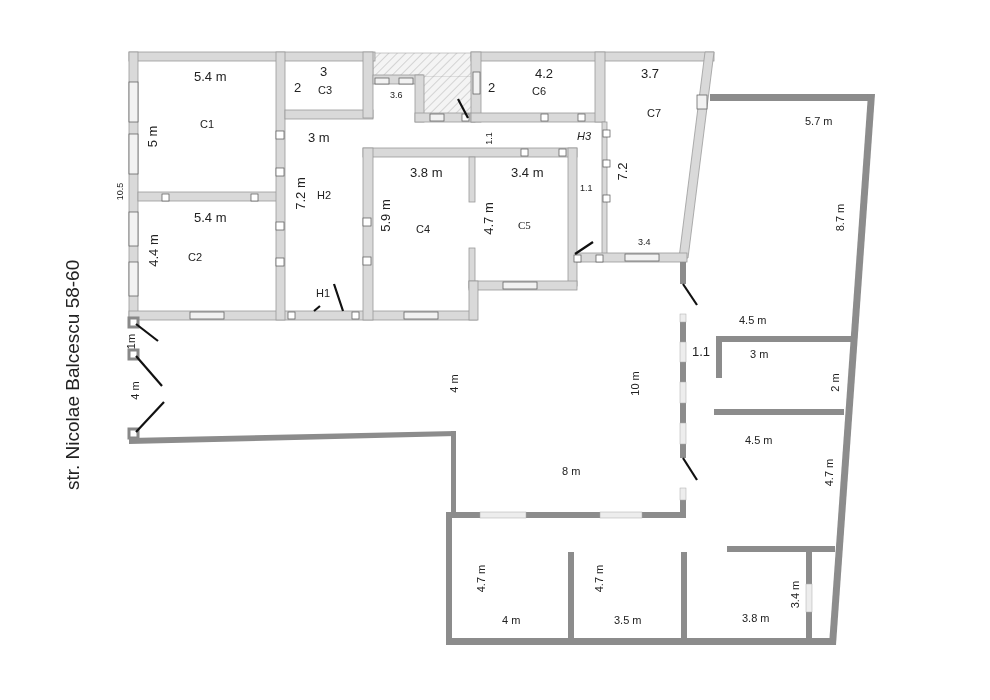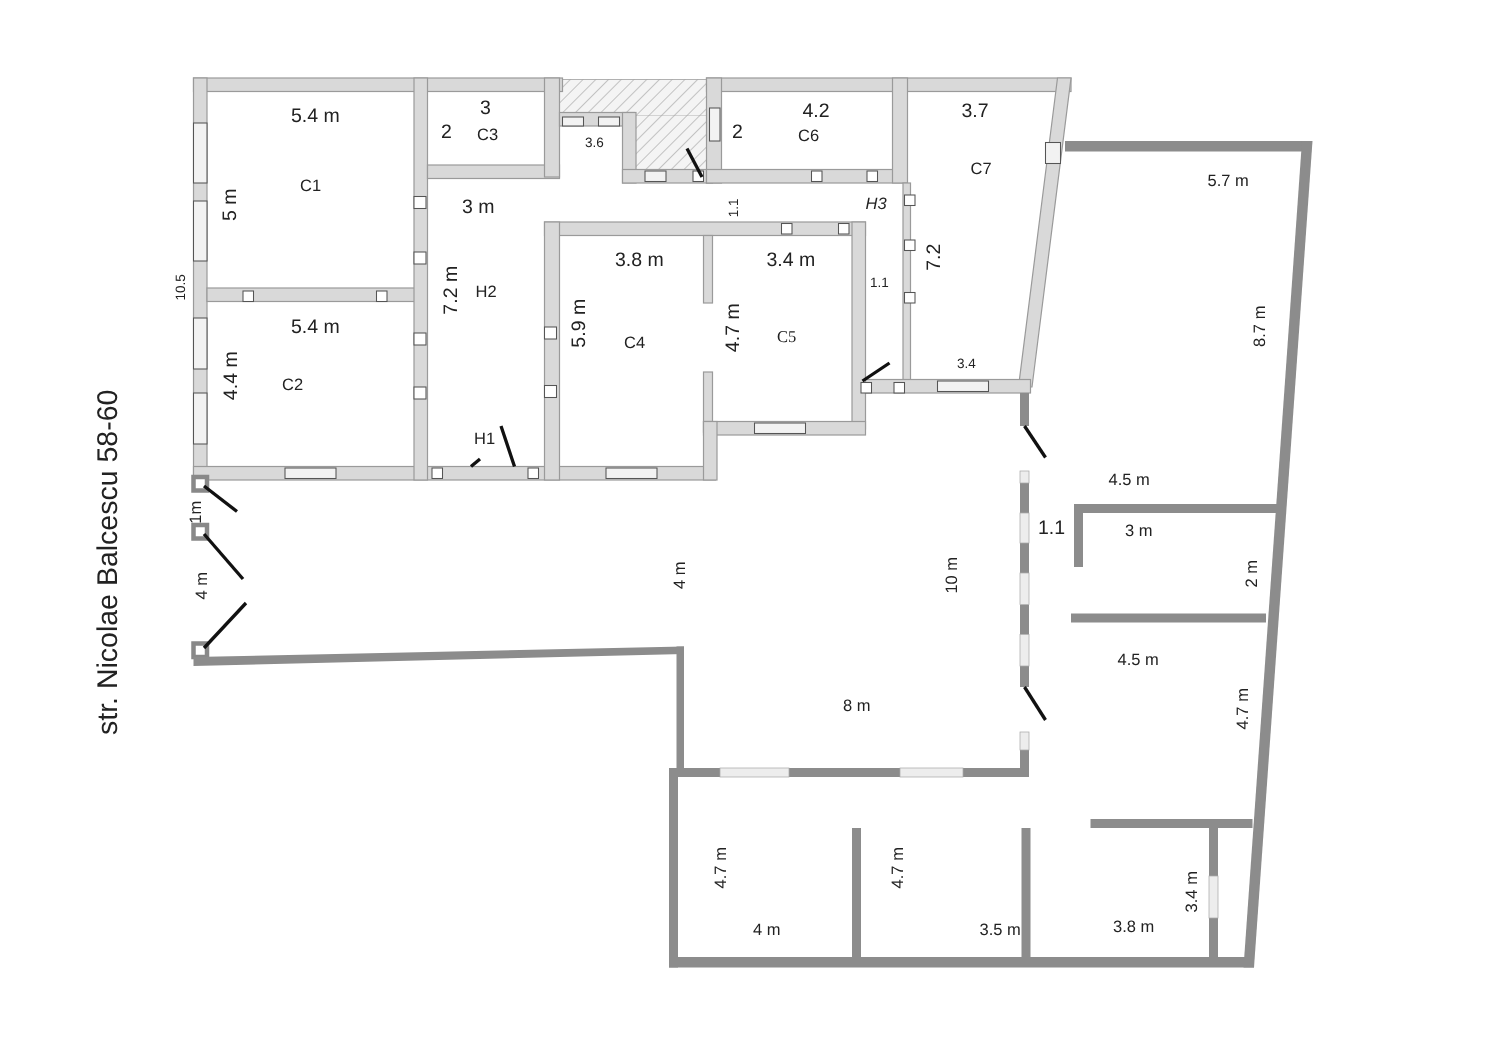--- a/index.html
+++ b/index.html
@@ -211,16 +211,16 @@
 <div class="lbl mid" style="left:739px; top:315px;">4.5 m</div>
 
 <div class="lbl mid" style="left:750px; top:349px;">3 m</div>
 <div class="lbl mid rot" style="left:826px; top:377px;">2 m</div>
 
 <div class="lbl mid" style="left:745px; top:435px;">4.5 m</div>
 <div class="lbl mid rot" style="left:816px; top:467px;">4.7 m</div>
 
 <div class="lbl mid" style="left:502px; top:615px;">4 m</div>
 <div class="lbl mid rot" style="left:468px; top:573px;">4.7 m</div>
-<div class="lbl mid" style="left:614px; top:615px;margin-left:39px;">3.5 m</div>
+<div class="lbl mid" style="left:614px; top:615px;">3.5 m</div>
 <div class="lbl mid rot" style="left:586px; top:573px;">4.7 m</div>
 <div class="lbl mid" style="left:742px; top:613px;">3.8 m</div>
 <div class="lbl mid rot" style="left:782px; top:589px;">3.4 m</div>
 
 </body></html>

